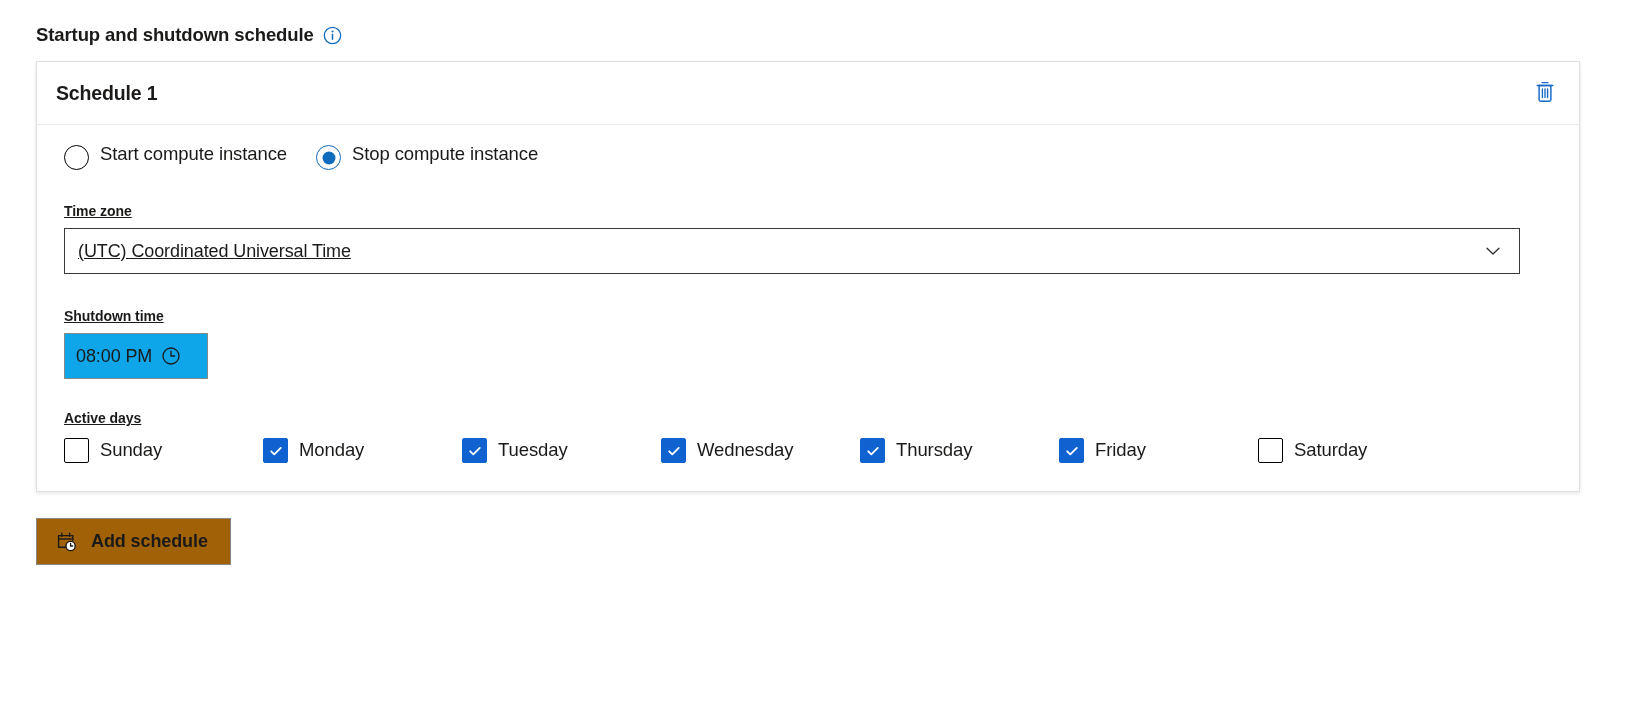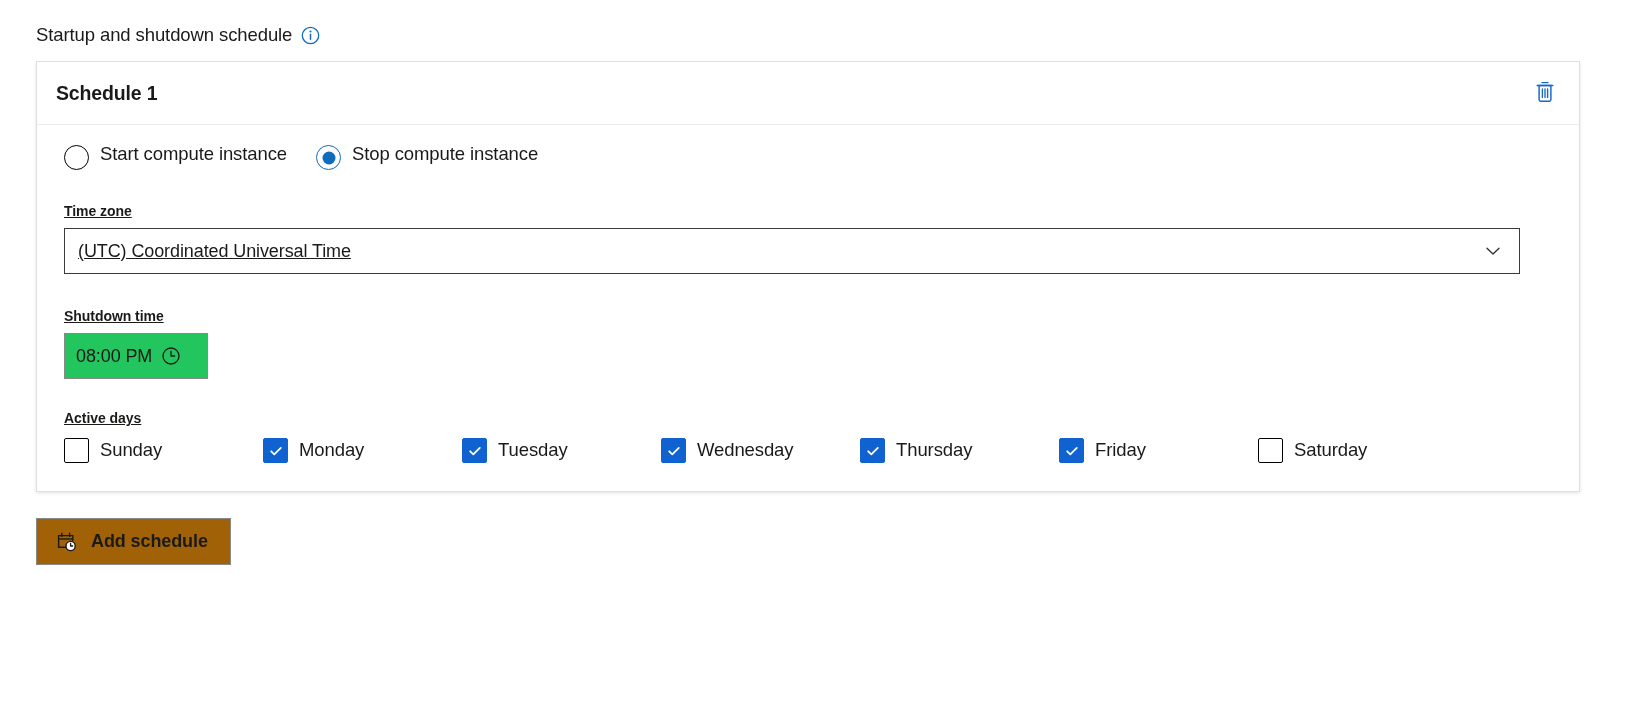--- a/index.html
+++ b/index.html
@@ -26,21 +26,21 @@
   
   .section-heading {
     display: flex;
     align-items: center;
     gap: 9px;
     height: 26px;
     margin-bottom: 13px;
   }
   .section-heading .title {
     font-size: 18.5px;
-    font-weight: 400;
+    font-weight: 700;
     letter-spacing: -0.1px;
     color: #1b1a19;
     line-height: 1;
   }
   .info-icon {
     display: inline-flex;
     align-items: center;
     justify-content: center;
     width: 19px;
     height: 19px;
@@ -179,21 +179,21 @@
     justify-content: center;
   }
 
   
   .time-block { margin-bottom: 31px; }
   .time-input {
     width: 144px;
     height: 46px;
     box-sizing: border-box;
     border: 1.3px solid #8a8886;
-    background: #22c55e;
+    background: #0ea5e9;
     display: flex;
     align-items: center;
     gap: 9px;
     padding: 0 10px 0 11px;
     cursor: text;
   }
   .time-value {
     font-size: 18px;
     color: #1b1a19;
     letter-spacing: -0.1px;

